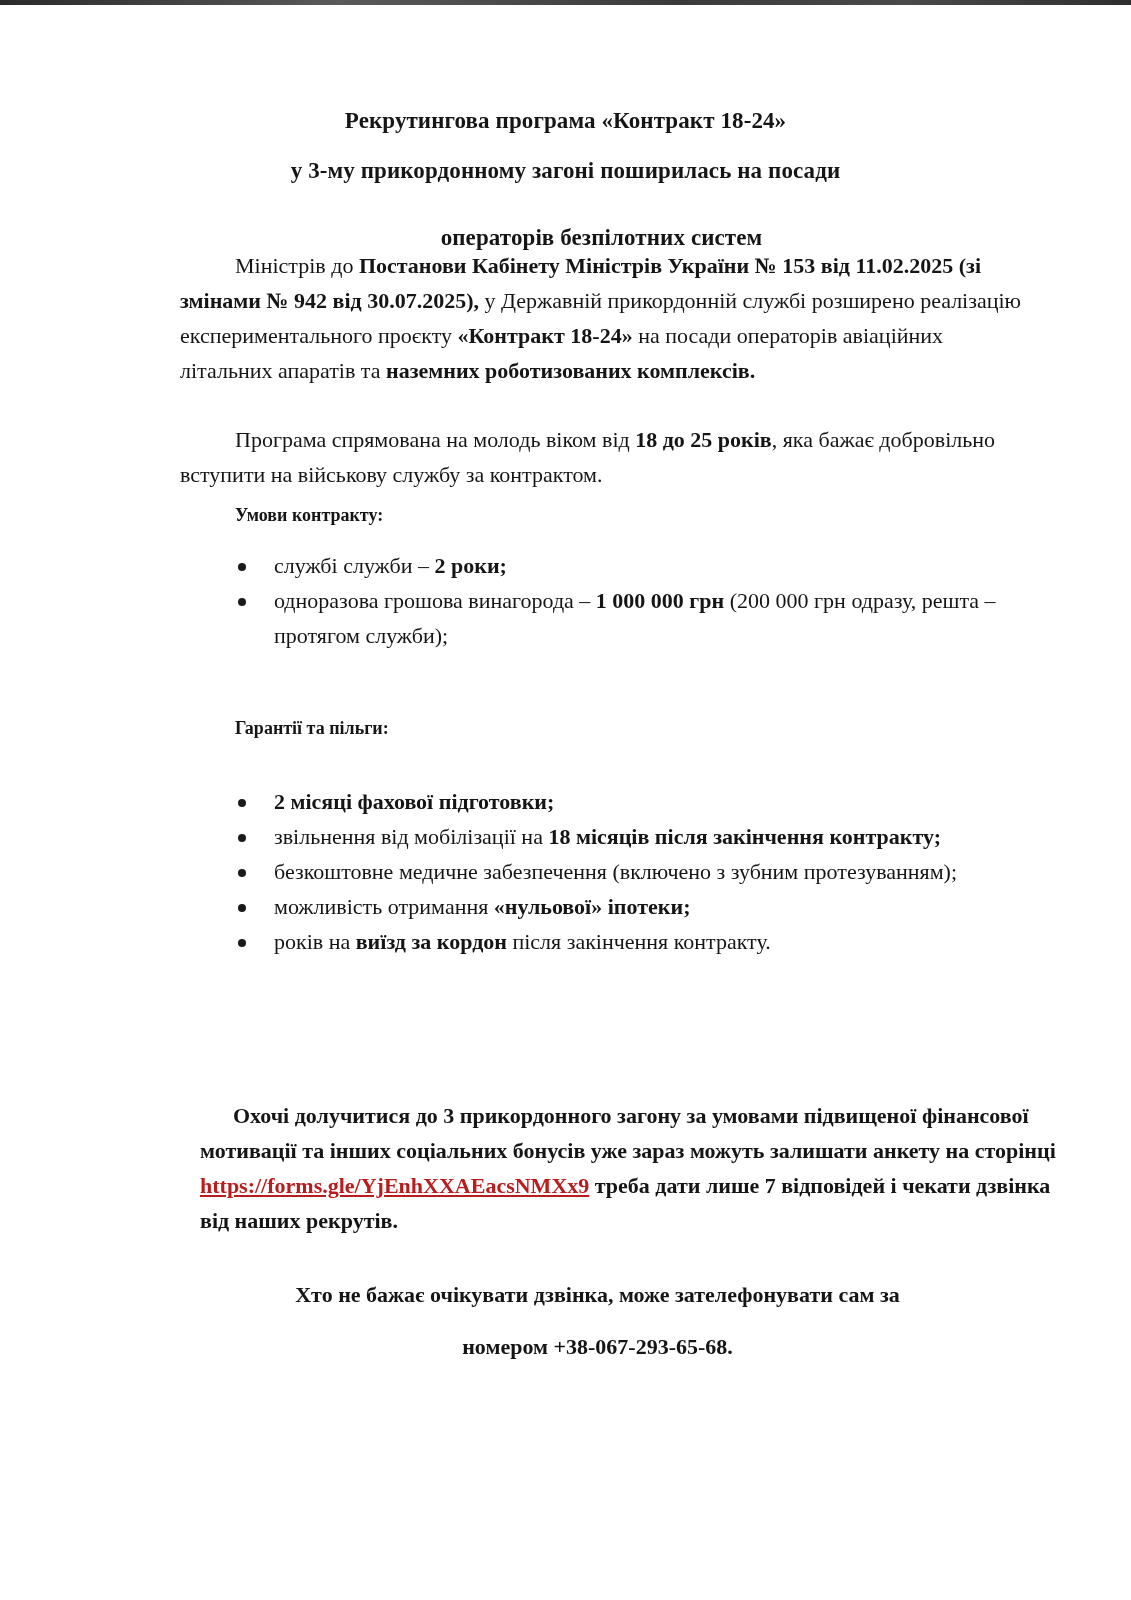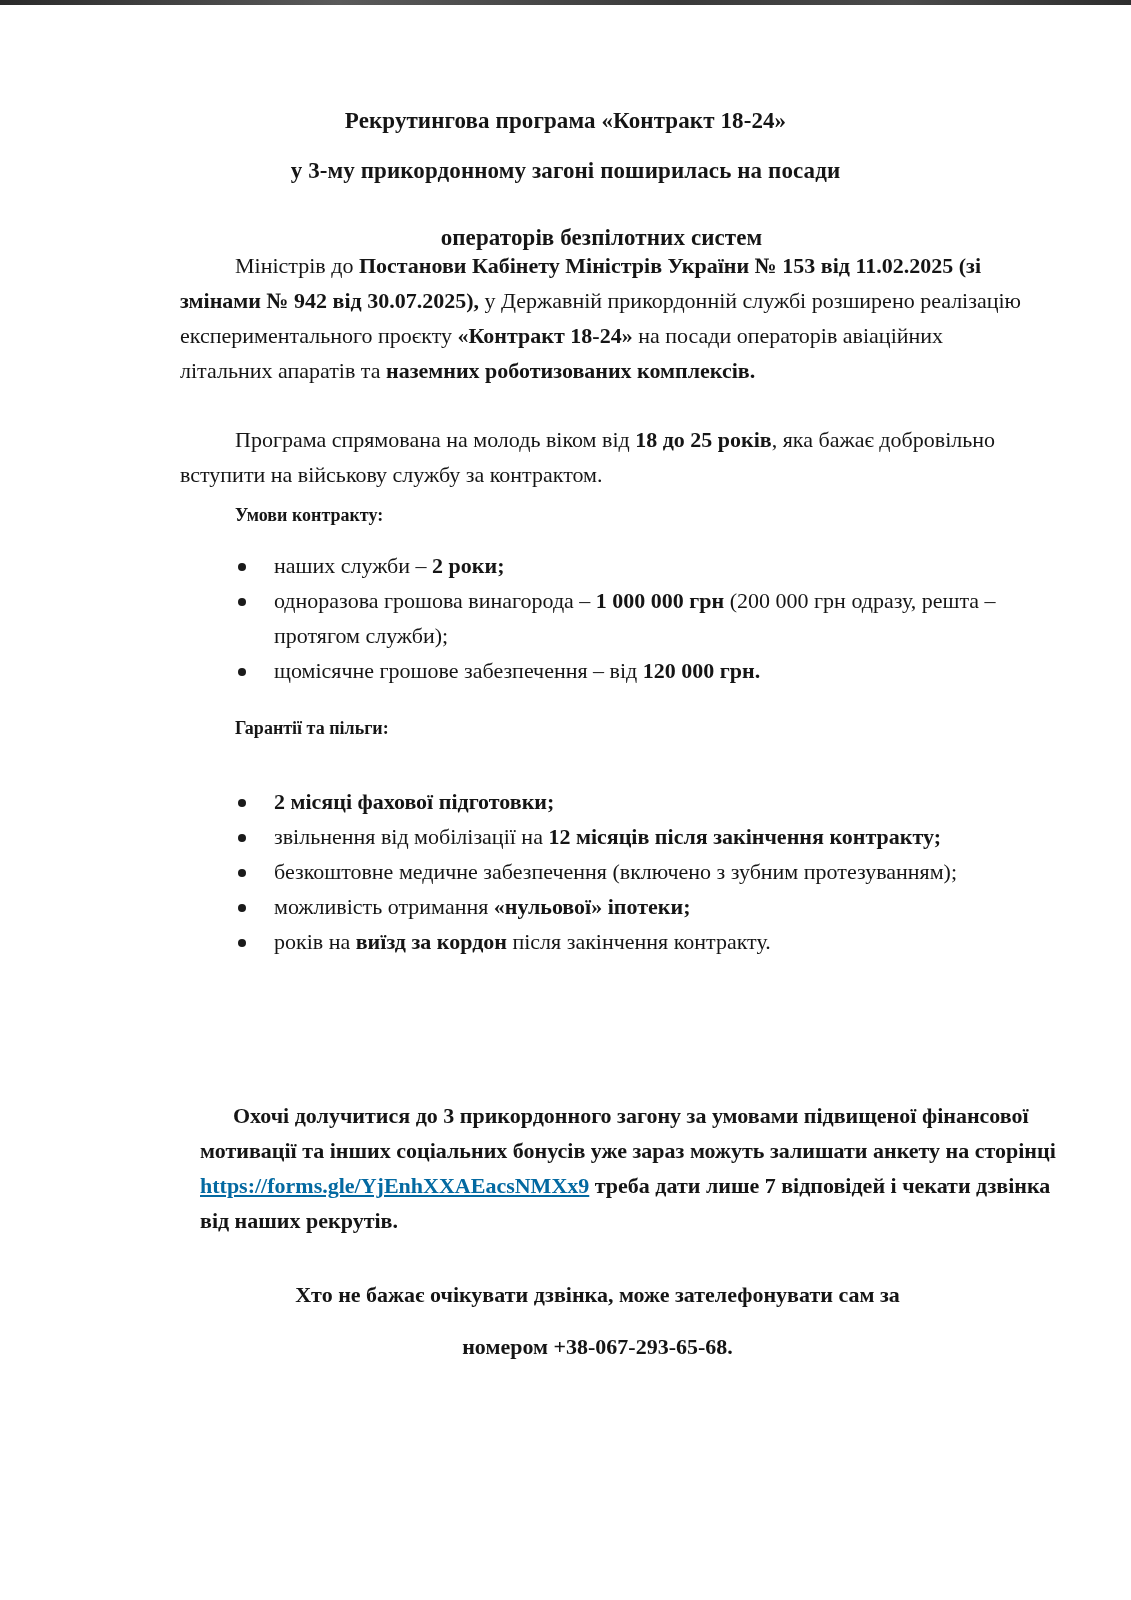--- a/index.html
+++ b/index.html
@@ -17,21 +17,21 @@
       font-weight: bold; font-size: 23px; letter-spacing: 0.1px;
     }
     .para { position: absolute; line-height: 35px; }
     b, .b { font-weight: bold; }
     .heading { position: absolute; font-weight: bold; font-size: 18px; }
     .list { position: absolute; margin: 0; padding: 0; list-style: none; }
     .list li { position: relative; padding-left: 36px; line-height: 35px; }
     .bullet {
       position: absolute; left: 0; top: 15px; width: 8px; height: 8px; border-radius: 50%; background: #1a1a1a;
     }
-    .link { text-decoration: underline; color: #0369a1; font-weight: bold; }
+    .link { text-decoration: underline; color: #b91c1c; font-weight: bold; }
     .center { position: absolute; left: 0; width: 1131px; text-align: center; font-weight: bold; padding-left: 32px; }
   </style>
 </head>
 <body>
 
 <div class="scan-edge"></div>
 
 <div class="doc">
   <div class="title" style="top:108px;font-family:Liberation Serif, serif;">Рекрутингова програма «Контракт 18-24»</div>
   <div class="title" style="top:158px;">у 3-му прикордонному загоні поширилась на посади</div>
@@ -41,30 +41,29 @@
     <span>Міністрів до </span><b>Постанови Кабінету Міністрів України № 153 від 11.02.2025 (зі змінами № 942 від 30.07.2025),</b><span> у Державній прикордонній службі розширено реалізацію експериментального проєкту </span><b>«Контракт 18-24»</b><span> на посади операторів авіаційних літальних апаратів та </span><b>наземних роботизованих комплексів.</b>
   </div>
 
   <div class="para" style="left:180px; top:422px; width:860px; text-indent:55px;">
     <span>Програма спрямована на молодь віком від </span><b>18 до 25 років</b><span>, яка бажає добровільно вступити на військову службу за контрактом.</span>
   </div>
 
   <div class="heading" style="left:235px; top:505px;">Умови контракту:</div>
 
   <ul class="list" style="left:238px; top:548px; width:830px;">
-    <li><span class="bullet"></span><span>наших служби – </span><b>2 роки;</b><span></span></li>
+    <li><span class="bullet"></span><span>службі служби – </span><b>2 роки;</b><span></span></li>
     <li><span class="bullet"></span><span>одноразова грошова винагорода – </span><b>1 000 000 грн</b><span> (200 000 грн одразу, решта – протягом служби);</span></li>
-    <li><span class="bullet"></span><span>щомісячне грошове забезпечення – від </span><b>120 000 грн.</b><span></span></li>
   </ul>
 
   <div class="heading" style="left:235px; top:718px;">Гарантії та пільги:</div>
 
   <ul class="list" style="left:238px; top:784px; width:760px;">
     <li><span class="bullet"></span><span></span><b>2 місяці фахової підготовки;</b><span></span></li>
-    <li><span class="bullet"></span><span>звільнення від мобілізації на </span><b>12 місяців після закінчення контракту;</b><span></span></li>
+    <li><span class="bullet"></span><span>звільнення від мобілізації на </span><b>18 місяців після закінчення контракту;</b><span></span></li>
     <li><span class="bullet"></span><span>безкоштовне медичне забезпечення (включено з зубним протезуванням);</span><b></b><span></span></li>
     <li><span class="bullet"></span><span>можливість отримання </span><b>«нульової» іпотеки;</b><span></span></li>
     <li><span class="bullet"></span><span>років на </span><b>виїзд за кордон</b><span> після закінчення контракту.</span></li>
   </ul>
 
   <div class="para b" style="left:200px; top:1098px; width:880px; text-indent:33px;">
     <span>Охочі долучитися до 3 прикордонного загону за умовами підвищеної фінансової мотивації та інших соціальних бонусів уже зараз можуть залишати анкету на сторінці </span><a class="link">https://forms.gle/YjEnhXXAEacsNMXx9</a><span> треба дати лише 7 відповідей і чекати дзвінка від наших рекрутів.</span>
   </div>
 
   <div class="center" style="top:1282px;">Хто не бажає очікувати дзвінка, може зателефонувати сам за</div>

